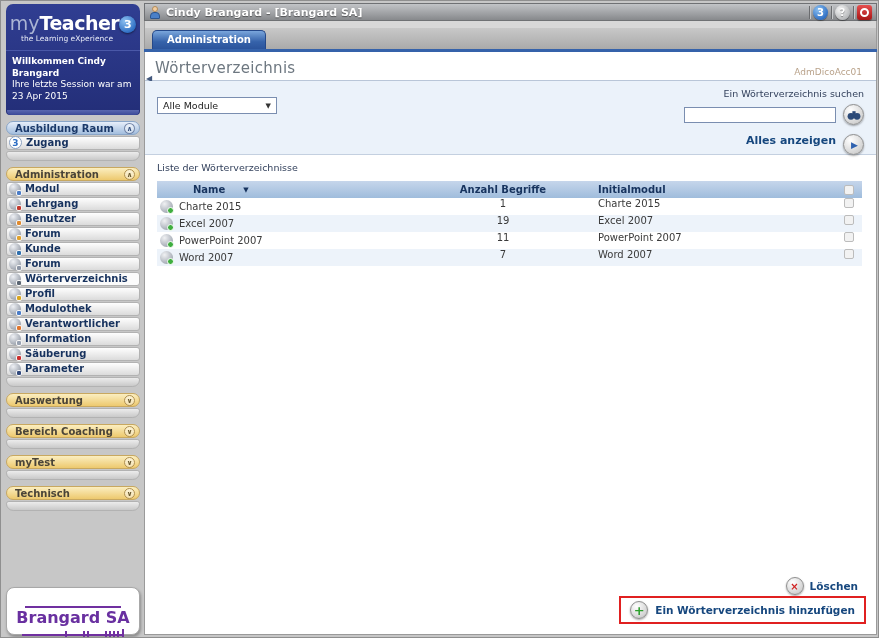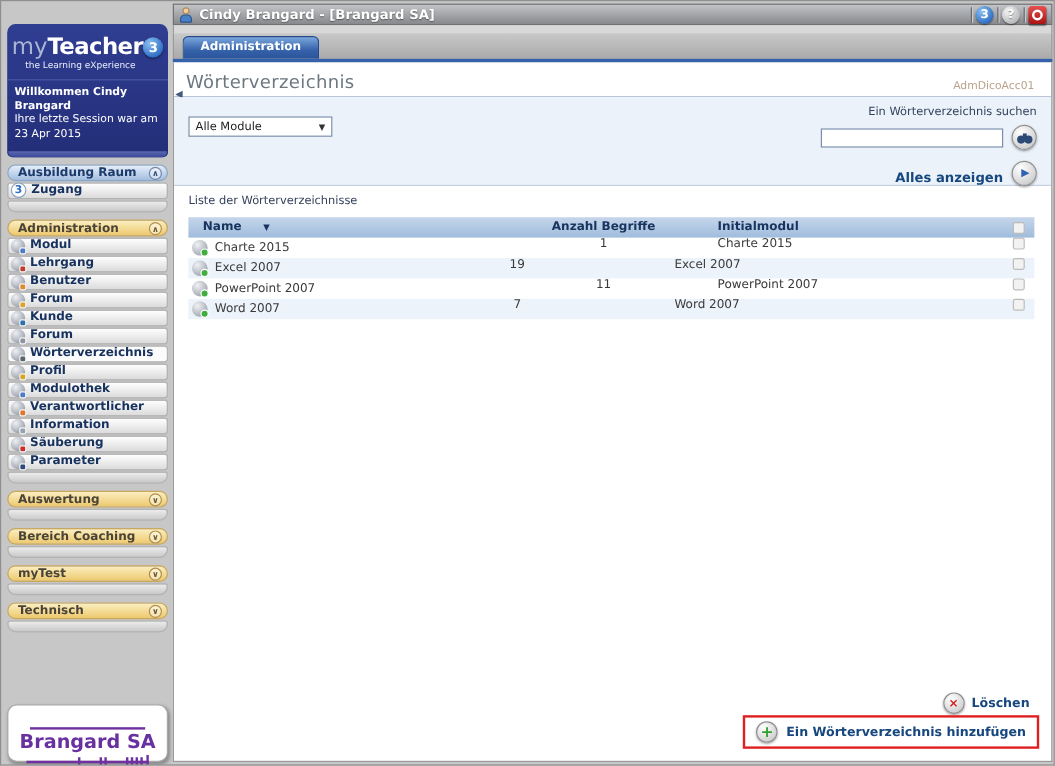--- a/index.html
+++ b/index.html
@@ -1,21 +1,21 @@
 <!DOCTYPE html>
 <html><head>
 <meta charset="utf-8">
 <style>
   html,body{margin:0;padding:0;background:#9a9a9a;}
   .page{position:relative;width:879px;height:638px;background:#c7c7c7;border:1px solid #8f8f8f;
         box-sizing:border-box;font-family:"DejaVu Sans","Liberation Sans",sans-serif;overflow:hidden;}
 
   
   .sidebar{position:absolute;left:5px;top:3px;width:134px;}
-  .logo-box{background:linear-gradient(#303e92,#232e78);border-radius:7px 7px 4px 4px;color:#fff;padding-top:10px;margin-top:16px;}
+  .logo-box{background:linear-gradient(#303e92,#232e78);border-radius:7px 7px 4px 4px;color:#fff;padding-top:10px;}
   .logo-line{text-align:center;white-space:nowrap;line-height:1;}
   .logo-my{color:#aab4d4;font-size:19px;}
   .logo-teacher{color:#fff;font-weight:bold;font-size:19px;letter-spacing:-0.5px;}
   .logo-badge{display:inline-block;width:17px;height:17px;border-radius:50%;vertical-align:2px;
     background:radial-gradient(circle at 35% 30%,#8cc0f0,#2f6fc4 72%);color:#fff;font-weight:bold;
     font-size:11px;text-align:center;line-height:17px;box-shadow:0 1px 2px rgba(0,0,0,.5);}
   .logo-tag{font-size:7.5px;text-align:center;margin:1px 12px 7px 0;color:#e8ecf8;}
   .welcome{border-top:1px solid #4a58a8;padding:5px 6px 7px;font-size:9px;line-height:1.3;}
   .w1{font-weight:bold;}
   .logo-strip{height:5px;background:linear-gradient(#5a68b0,#3a4898);border-radius:0 0 4px 4px;margin:0 1px;}
@@ -95,36 +95,36 @@
   .selbox{margin-top:9px;width:120px;height:17px;background:#fff;border:1px solid #7a8eb0;font-size:9.5px;color:#222;
     display:flex;align-items:center;justify-content:space-between;padding:0 5px;box-sizing:border-box;cursor:pointer;}
   .selarrow{font-size:7px;color:#333;}
   .f-right{position:absolute;top:7px;right:12px;text-align:right;}
   .search-row{margin-top:5px;display:flex;align-items:center;gap:7px;justify-content:flex-end;}
   .search-input{width:152px;height:16px;border:1px solid #7a8eb0;font-size:10px;padding:0 3px;box-sizing:border-box;background:#fff;}
   .cbtn{width:21px;height:21px;border-radius:50%;flex:0 0 21px;
     background:radial-gradient(circle at 35% 28%,#ffffff,#d4d4d4 70%,#b4b4b4);
     border:1px solid #8f8f8f;box-shadow:0 1px 2px rgba(0,0,0,.35);display:flex;align-items:center;justify-content:center;box-sizing:border-box;cursor:pointer;}
   .cbtn.small{width:18px;height:18px;flex:0 0 18px;}
-  .showall-row{margin-top:9px;display:flex;align-items:flex-end;gap:7px;justify-content:flex-end;font-size:11px;font-weight:bold;color:#16477e;}
+  .showall-row{margin-top:9px;display:flex;align-items:flex-start;gap:7px;justify-content:flex-end;font-size:11px;font-weight:bold;color:#16477e;}
   .play-glyph{color:#2f62b0;font-size:9px;margin-left:2px;}
   .x-glyph{color:#d02020;font-weight:bold;font-size:10px;}
   .plus-glyph{color:#2da02d;font-weight:bold;font-size:13px;line-height:1;}
 
   .list-label{margin:7px 0 0 12px;font-size:9.5px;color:#33415c;}
 
   .tbl{margin:8px 14px 0 12px;}
   .thead{display:flex;height:17px;background:linear-gradient(#c6d6eb,#9fbcdc);align-items:center;font-size:10px;font-weight:bold;color:#17335e;}
-  .c-name{flex:1;padding-left:12px;display:flex;align-items:center;gap:18px;}
+  .c-name{flex:1;padding-left:36px;display:flex;align-items:center;gap:18px;}
   .c-count{width:190px;text-align:center;}
   .c-module{width:238px;text-align:left;}
   .c-check{width:26px;display:flex;justify-content:center;}
   .sortarrow{font-size:7px;}
   .trow{display:flex;height:17px;font-size:10px;color:#3a3a3a;}
-  .trow.alt{background:#edf3fa;gap:36px;}
+  .trow.alt{background:#edf3fa;}
   .cell-name{flex:1;display:flex;align-items:center;gap:6px;padding-left:3px;}
   .row-icon{width:13px;height:13px;flex:0 0 13px;border-radius:50%;position:relative;
     background:radial-gradient(circle at 35% 30%,#f0f1f3,#a8aeb8 70%,#888e98);}
   .row-icon::after{content:"";position:absolute;right:-1px;bottom:-1px;width:5px;height:5px;border-radius:50%;
     background:#3fae3f;border:1px solid #fff;box-sizing:content-box;}
   .cbx{width:10px;height:10px;border:1px solid #bcbcbc;background:#f2f2f2;border-radius:2px;box-sizing:border-box;}
 
   .delete-row{position:absolute;right:18px;top:525px;display:flex;align-items:center;gap:6px;
     font-size:10.5px;font-weight:bold;color:#16477e;cursor:pointer;}
   .add-box{position:absolute;right:10px;top:544px;border:2px solid #e02020;padding:3px 9px;display:flex;

